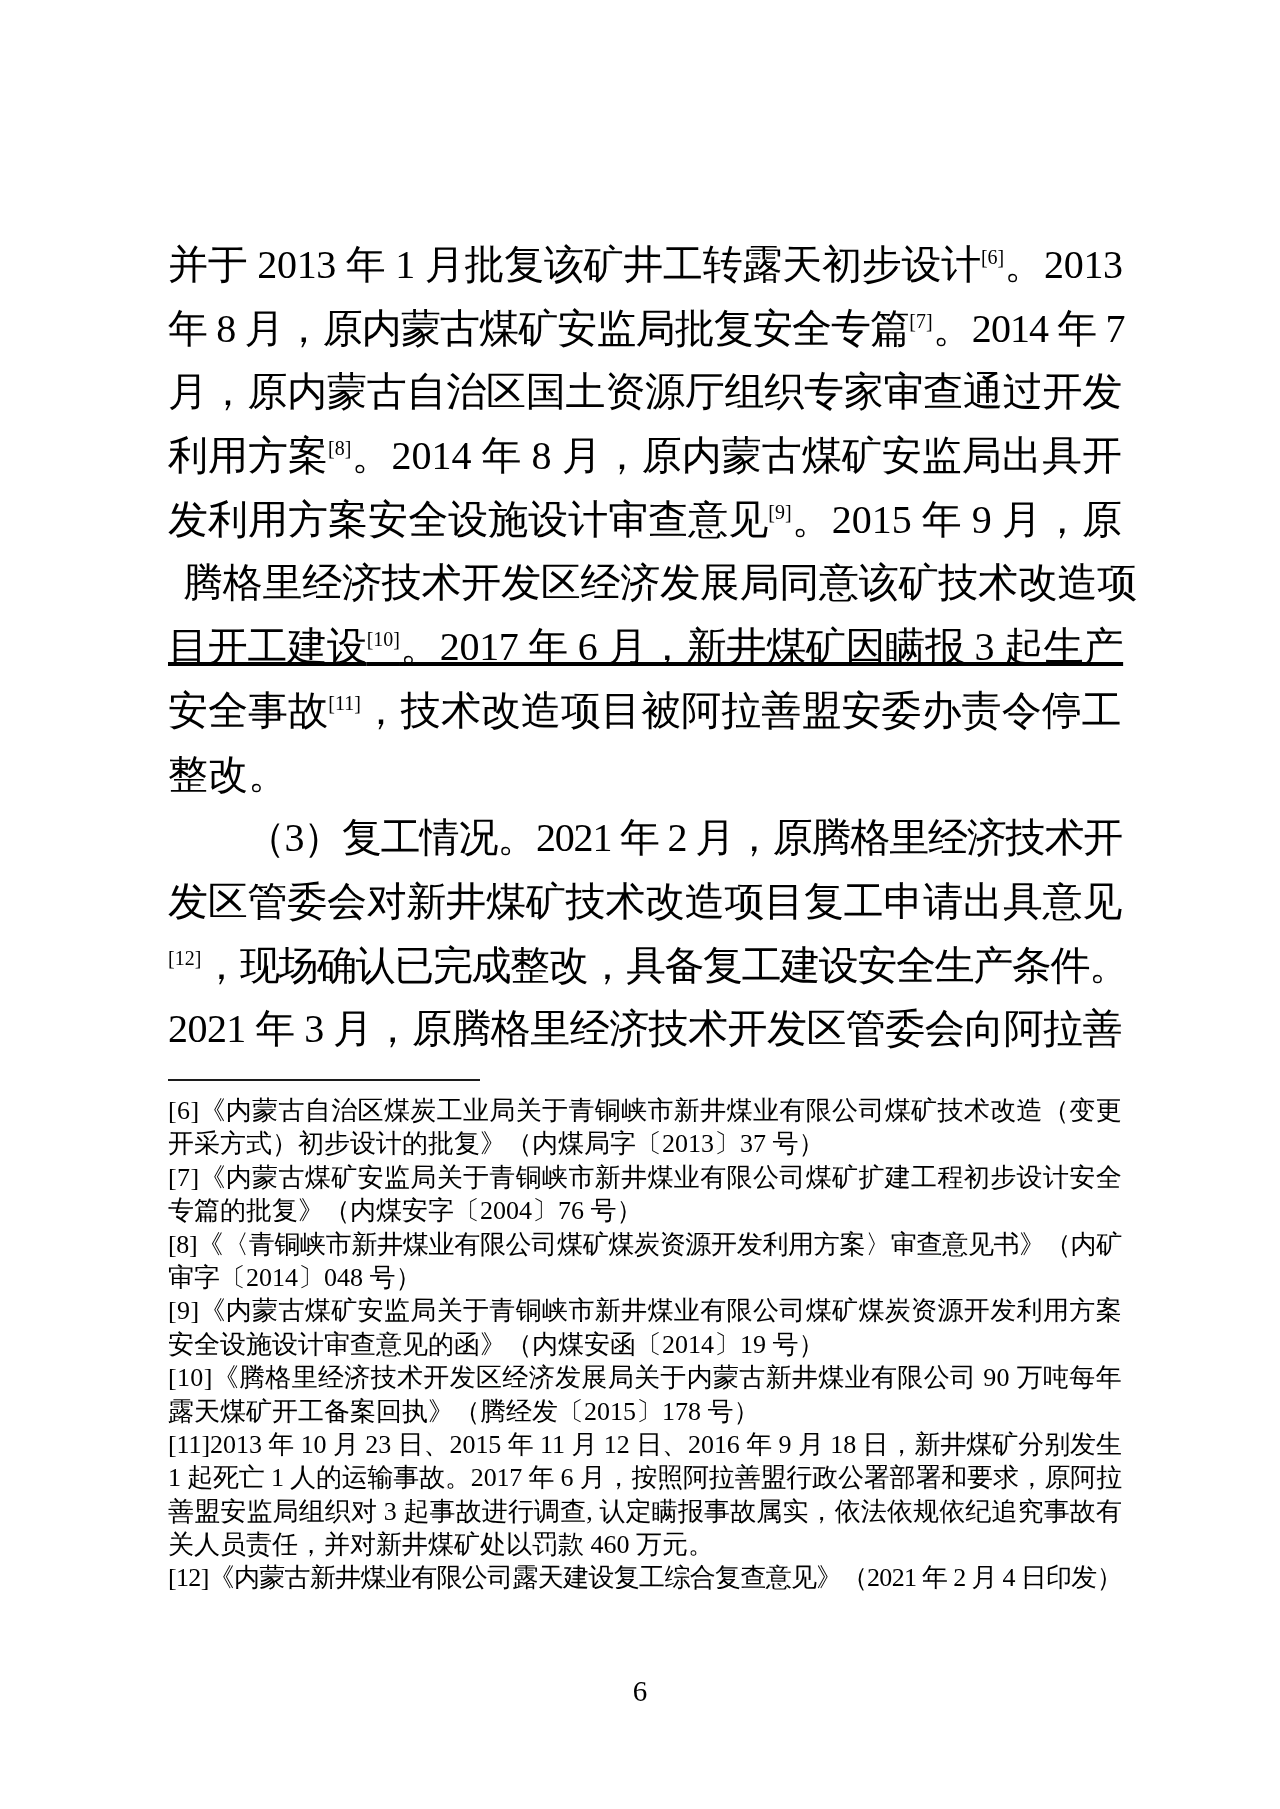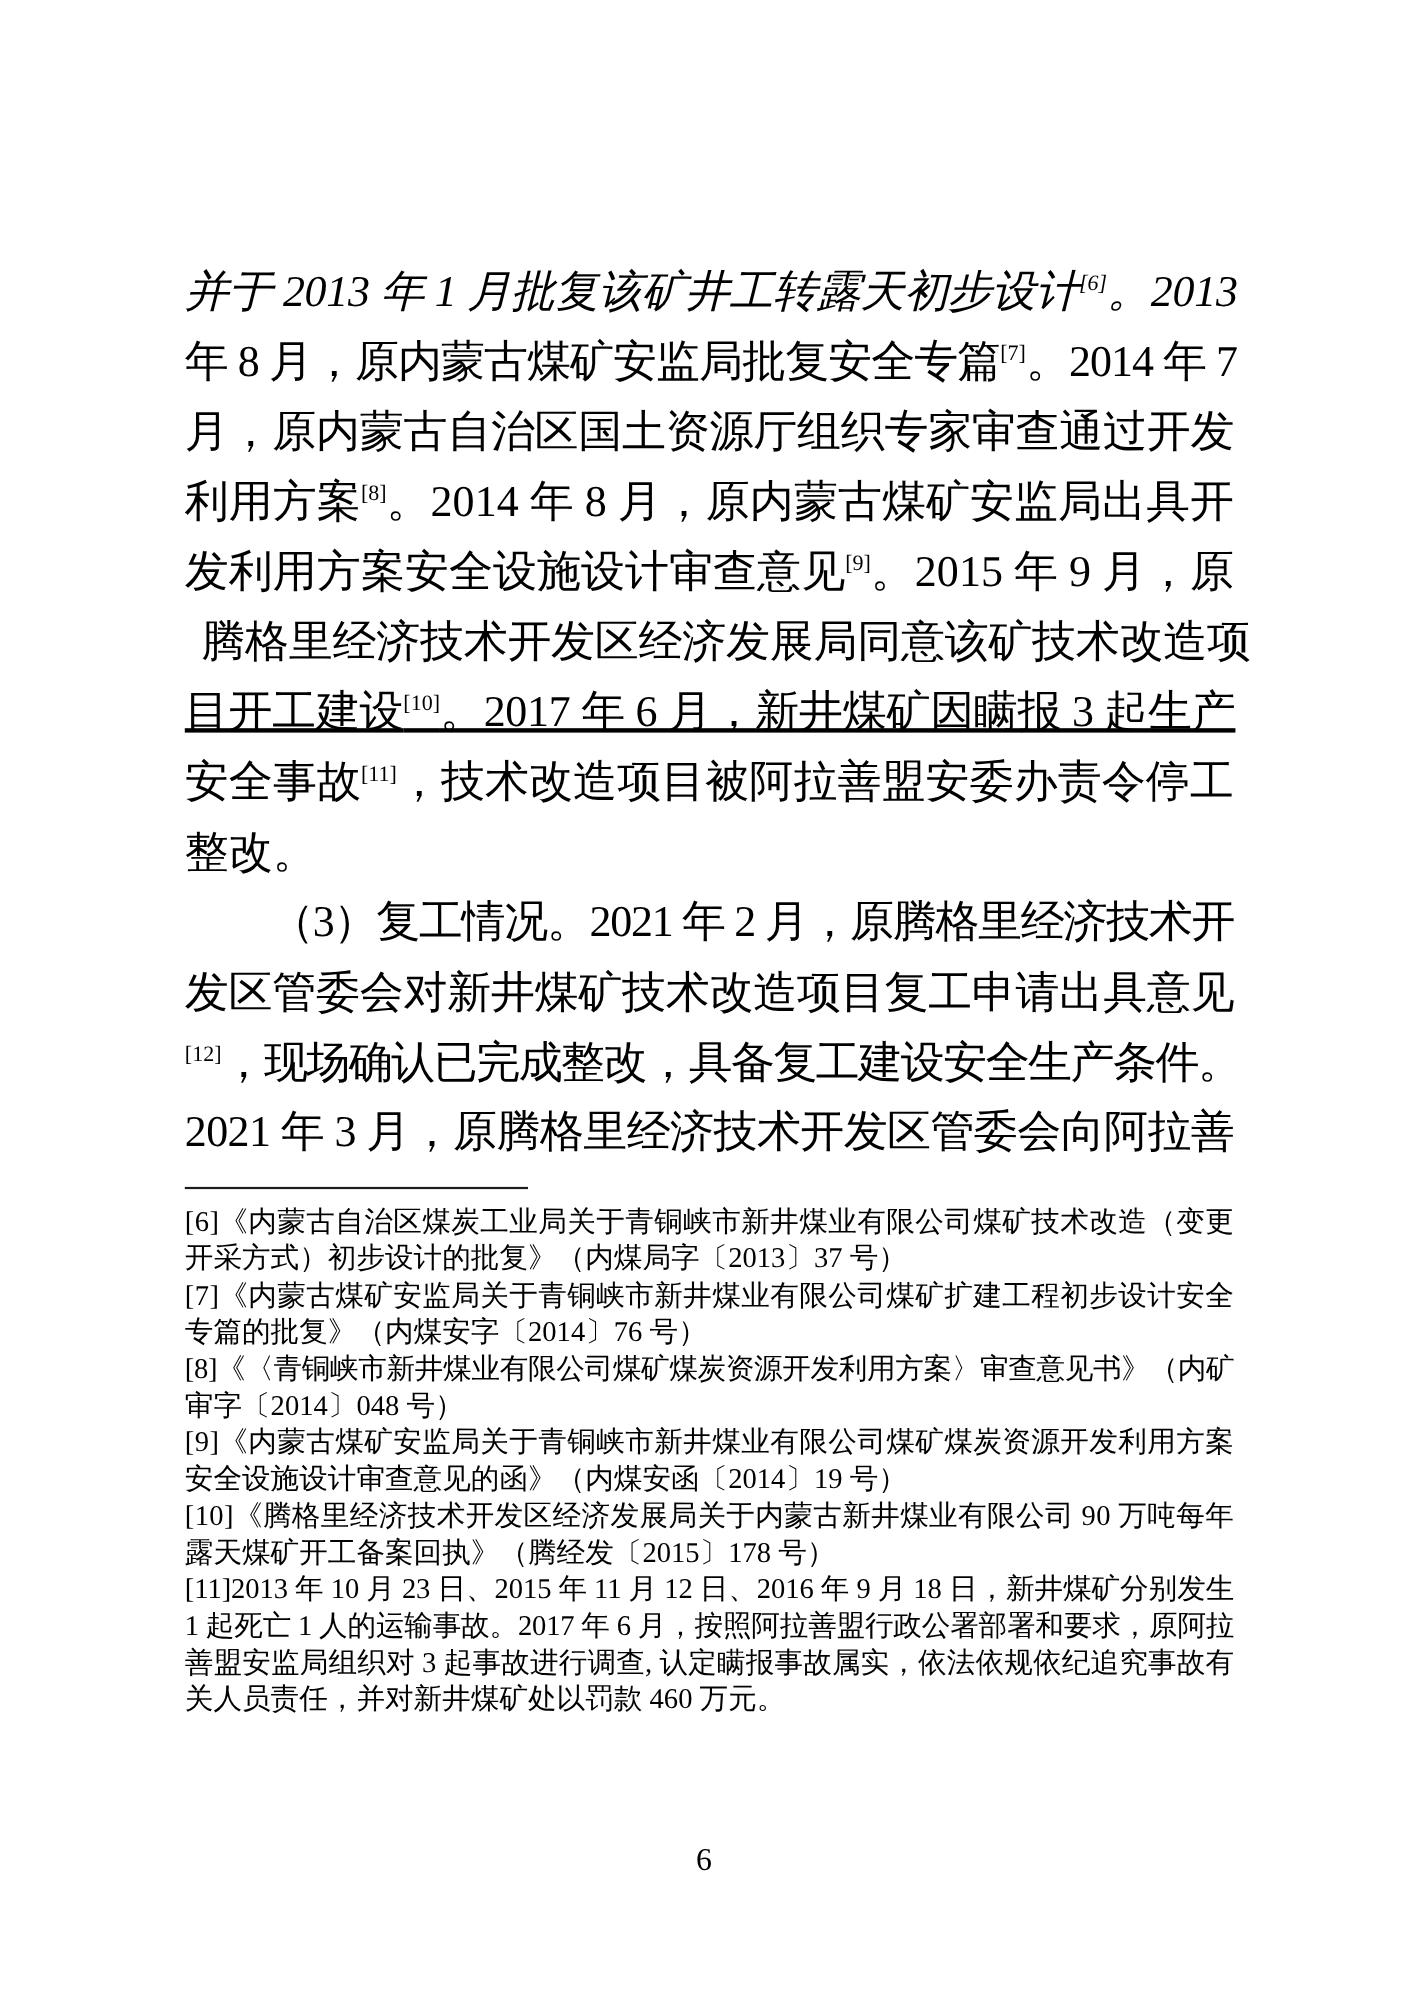--- a/index.html
+++ b/index.html
@@ -53,49 +53,50 @@
     text-align:center;
     font-size:29px;
   }
 </style>
 </head>
 <body>
 
 <div class="page">
 
   <div class="body-text">
-      <div class="bline" style="letter-spacing: -0.274357px; font-style: italic;"><span class="ln-in">并于 2013 年 1 月批复该矿井工转露天初步设计<sup>[6]</sup>。2013</span></div>
+      <div class="bline" style="letter-spacing: -0.274357px;"><span class="ln-in">并于 2013 年 1 月批复该矿井工转露天初步设计<sup>[6]</sup>。2013</span></div>
       <div class="bline" style="letter-spacing: -0.888731px;"><span class="ln-in">年 8 月，原内蒙古煤矿安监局批复安全专篇<sup>[7]</sup>。2014 年 7</span></div>
       <div class="bline" style="letter-spacing: -0.25px;"><span class="ln-in">月，原内蒙古自治区国土资源厅组织专家审查通过开发</span></div>
       <div class="bline" style="letter-spacing: 0.0216734px;"><span class="ln-in">利用方案<sup>[8]</sup>。2014 年 8 月，原内蒙古煤矿安监局出具开</span></div>
       <div class="bline" style="letter-spacing: 0.0216734px;"><span class="ln-in">发利用方案安全设施设计审查意见<sup>[9]</sup>。2015 年 9 月，原</span></div>
       <div class="bline" style="letter-spacing: -0.25px; margin-left: 15px;"><span class="ln-in">腾格里经济技术开发区经济发展局同意该矿技术改造项</span></div>
       <div class="bline" style="letter-spacing: -0.274357px; text-decoration: underline;"><span class="ln-in">目开工建设<sup>[10]</sup>。2017 年 6 月，新井煤矿因瞒报 3 起生产</span></div>
       <div class="bline" style="letter-spacing: 0.052662px;"><span class="ln-in">安全事故<sup>[11]</sup>，技术改造项目被阿拉善盟安委办责令停工</span></div>
       <div class="bline"><span class="ln-in">整改。</span></div>
       <div class="bline" style="letter-spacing: -1.2px;"><span class="ln-in">　　（3）复工情况。2021 年 2 月，原腾格里经济技术开</span></div>
       <div class="bline" style="letter-spacing: -0.25px;"><span class="ln-in">发区管委会对新井煤矿技术改造项目复工申请出具意见</span></div>
       <div class="bline" style="letter-spacing: -1.40458px;"><span class="ln-in"><sup>[12]</sup>，现场确认已完成整改，具备复工建设安全生产条件。</span></div>
       <div class="bline" style="letter-spacing: -0.551724px;"><span class="ln-in">2021 年 3 月，原腾格里经济技术开发区管委会向阿拉善</span></div>
     </div>
 
   <div class="fnsep"></div>
 
   <div class="footnotes">
       <div class="fline" style="letter-spacing: 0.359786px;"><span class="ln-in">[6]《内蒙古自治区煤炭工业局关于青铜峡市新井煤业有限公司煤矿技术改造（变更</span></div>
       <div class="fline"><span class="ln-in">开采方式）初步设计的批复》（内煤局字〔2013〕37 号）</span></div>
       <div class="fline" style="letter-spacing: 0.359786px;"><span class="ln-in">[7]《内蒙古煤矿安监局关于青铜峡市新井煤业有限公司煤矿扩建工程初步设计安全</span></div>
-      <div class="fline"><span class="ln-in">专篇的批复》（内煤安字〔2014〕76 号）</span></div>
+      <div class="fline"><span class="ln-in">专篇的批复》（内煤安字〔2004〕76 号）</span></div>
       <div class="fline" style="letter-spacing: -0.316106px; text-align: center;"><span class="ln-in">[8]《〈青铜峡市新井煤业有限公司煤矿煤炭资源开发利用方案〉审查意见书》（内矿</span></div>
       <div class="fline"><span class="ln-in">审字〔2014〕048 号）</span></div>
       <div class="fline" style="letter-spacing: 0.359786px;"><span class="ln-in">[9]《内蒙古煤矿安监局关于青铜峡市新井煤业有限公司煤矿煤炭资源开发利用方案</span></div>
       <div class="fline"><span class="ln-in">安全设施设计审查意见的函》（内煤安函〔2014〕19 号）</span></div>
       <div class="fline" style="letter-spacing: 0.33346px;"><span class="ln-in">[10]《腾格里经济技术开发区经济发展局关于内蒙古新井煤业有限公司 90 万吨每年</span></div>
       <div class="fline"><span class="ln-in">露天煤矿开工备案回执》（腾经发〔2015〕178 号）</span></div>
       <div class="fline" style="letter-spacing: -0.062752px;"><span class="ln-in">[11]2013 年 10 月 23 日、2015 年 11 月 12 日、2016 年 9 月 18 日，新井煤矿分别发生</span></div>
       <div class="fline" style="letter-spacing: -0.177778px;"><span class="ln-in">1 起死亡 1 人的运输事故。2017 年 6 月，按照阿拉善盟行政公署部署和要求，原阿拉</span></div>
       <div class="fline" style="letter-spacing: 0.125px;"><span class="ln-in">善盟安监局组织对 3 起事故进行调查, 认定瞒报事故属实，依法依规依纪追究事故有</span></div>
       <div class="fline"><span class="ln-in">关人员责任，并对新井煤矿处以罚款 460 万元。</span></div>
+      <div class="fline" style="letter-spacing: -0.677194px;"><span class="ln-in">[12]《内蒙古新井煤业有限公司露天建设复工综合复查意见》（2021 年 2 月 4 日印发）</span></div>
     </div>
 
   <div class="pageno">6</div>
 
 </div>
 
 </body></html>

